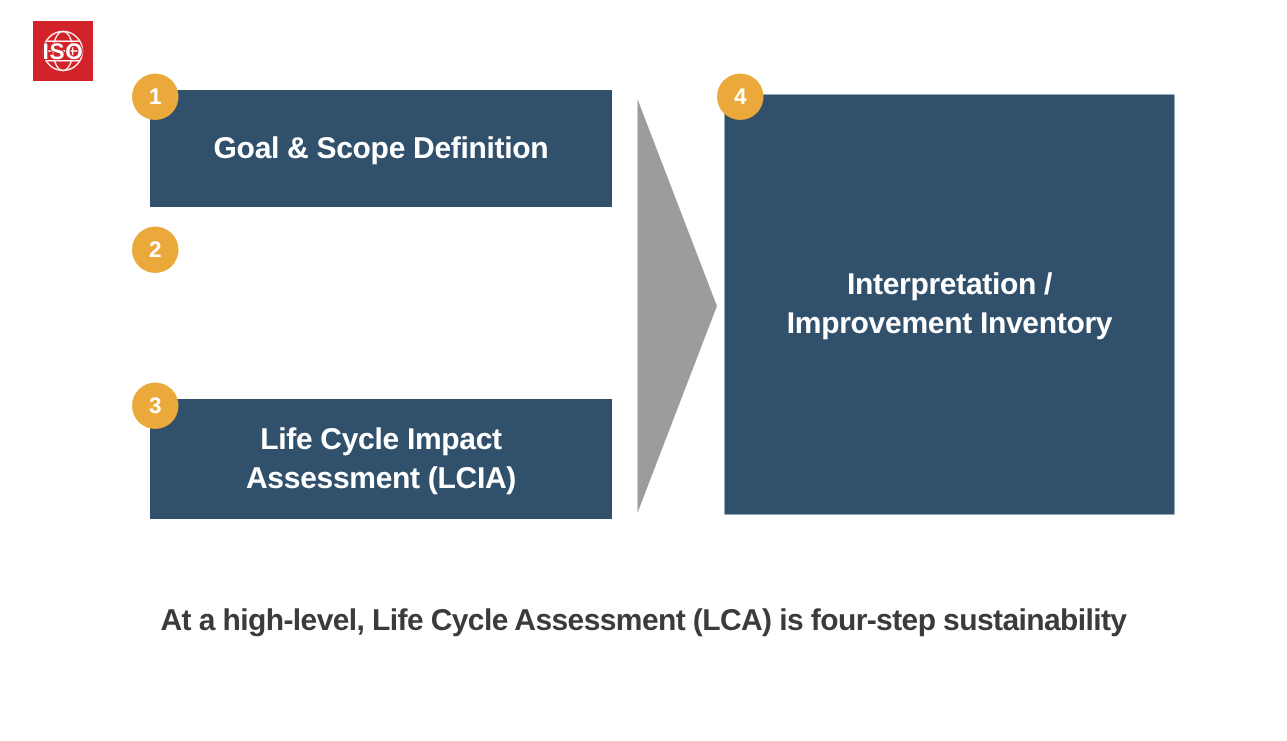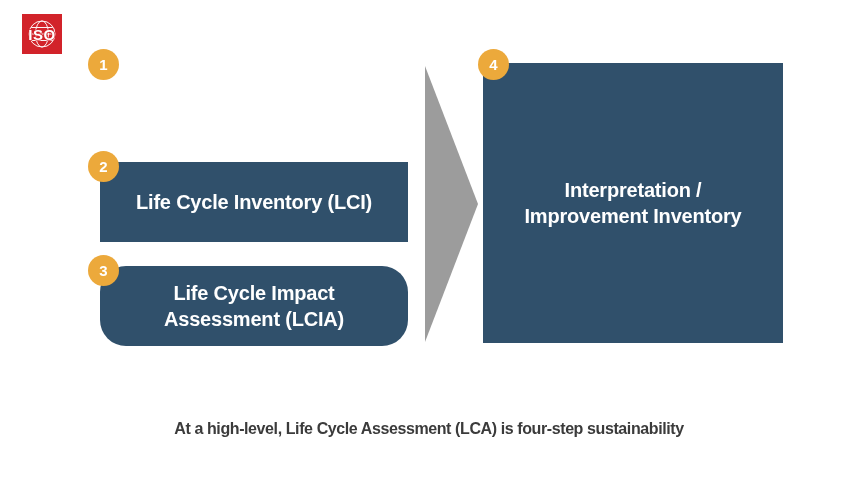--- a/index.html
+++ b/index.html
@@ -29,21 +29,21 @@
     position: absolute;
     background: var(--box, #30506B);
     color: var(--box-text, #FFFFFF);
     display: flex; align-items: center; justify-content: center;
     text-align: center;
     font-weight: bold; font-size: 20px;
   }
   .step-label { white-space: pre-line; line-height: 26px; letter-spacing: -0.2px; }
   .step-1 { left: 100px; top: 60px;  width: 308px; height: 78px; }
   .step-2 { left: 100px; top: 162px; width: 308px; height: 80px; }
-  .step-3 { left: 100px; top: 266px; width: 308px; height: 80px; border-radius: 26px; }
+  .step-3 { left: 100px; top: 266px; width: 308px; height: 80px; }
   .step-4 { left: 483px; top: 63px;  width: 300px; height: 280px; }
 
   
   .badge {
     position: absolute;
     width: 31px; height: 31px; border-radius: 50%;
     background: var(--badge, #ECA93B);
     color: #ffffff; font-weight: bold; font-size: 15px;
     display: flex; align-items: center; justify-content: center;
   }
@@ -58,24 +58,24 @@
     left: 425px; top: 66px;
     width: 0; height: 0;
     border-left: 53px solid var(--arrow, #9C9C9C);
     border-top: 138px solid transparent;
     border-bottom: 138px solid transparent;
   }
 
   
   .caption {
     position: absolute;
-    left: 0; right: 0; top: 413px;
+    left: 0; right: 0; top: 399px;
     text-align: center;
     color: var(--caption, #3B3B3B);
-    font-weight: bold; font-size: 16px; line-height: 31px;
+    font-weight: bold; font-size: 20px; line-height: 31px;
     letter-spacing: -0.4px;
   }
   .cap-line { display: block; white-space: nowrap; }
 </style>
 </head>
 <body>
 
 <div class="canvas">
 
   <div class="iso-logo">
@@ -83,22 +83,22 @@
       <rect class="iso-bg" width="40" height="40"></rect>
       <g class="iso-globe">
         <circle cx="20" cy="20" r="13"></circle>
         <ellipse cx="20" cy="20" rx="6.5" ry="13"></ellipse>
         <path d="M9.2,13.5 h21.6 M7,20 h26 M9.2,26.5 h21.6"></path>
       </g>
       <text class="iso-text" x="20" y="25.5" text-anchor="middle">ISO</text>
     </svg>
   </div>
 
-  <div class="step step-2">
-    <span class="step-label">Life Cycle Inventory (LCI)</span>
+  <div class="step step-1">
+    <span class="step-label">Goal &amp; Scope Definition</span>
   </div>
   <div class="step step-3">
     <span class="step-label">Life Cycle Impact
 Assessment (LCIA)</span>
   </div>
 
   <div class="arrow"></div>
 
   <div class="step step-4">
     <span class="step-label">Interpretation /

